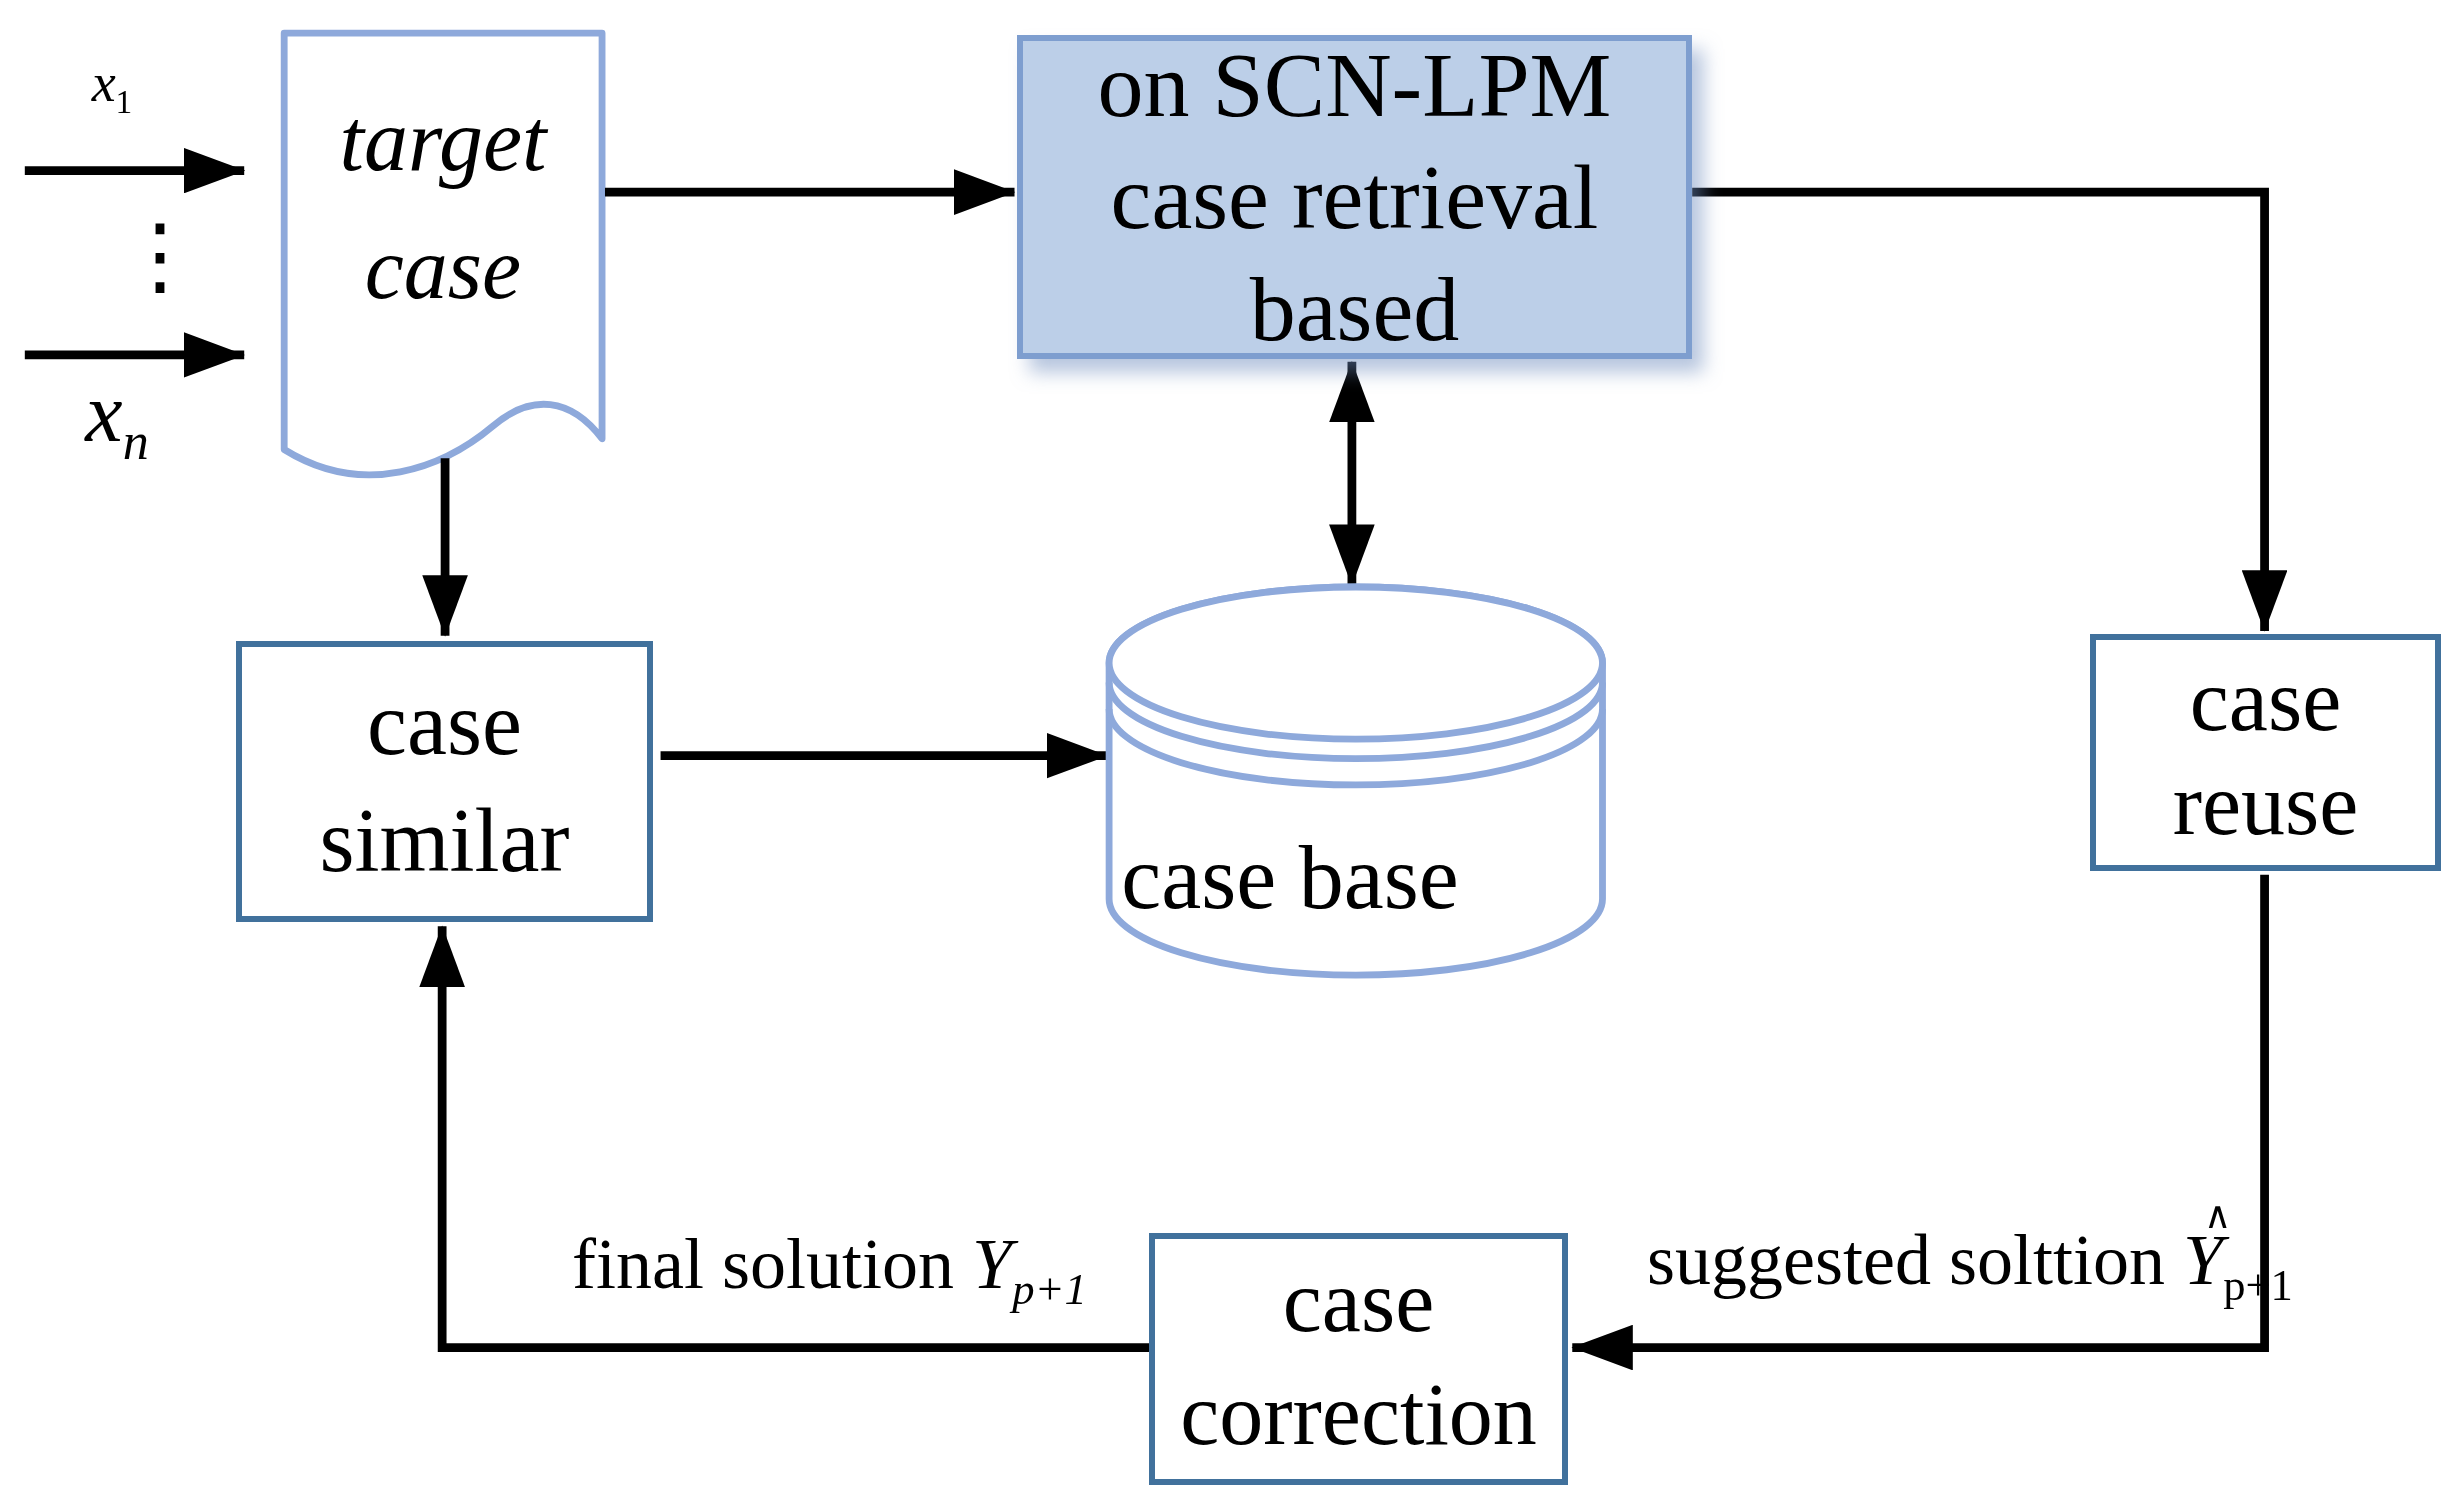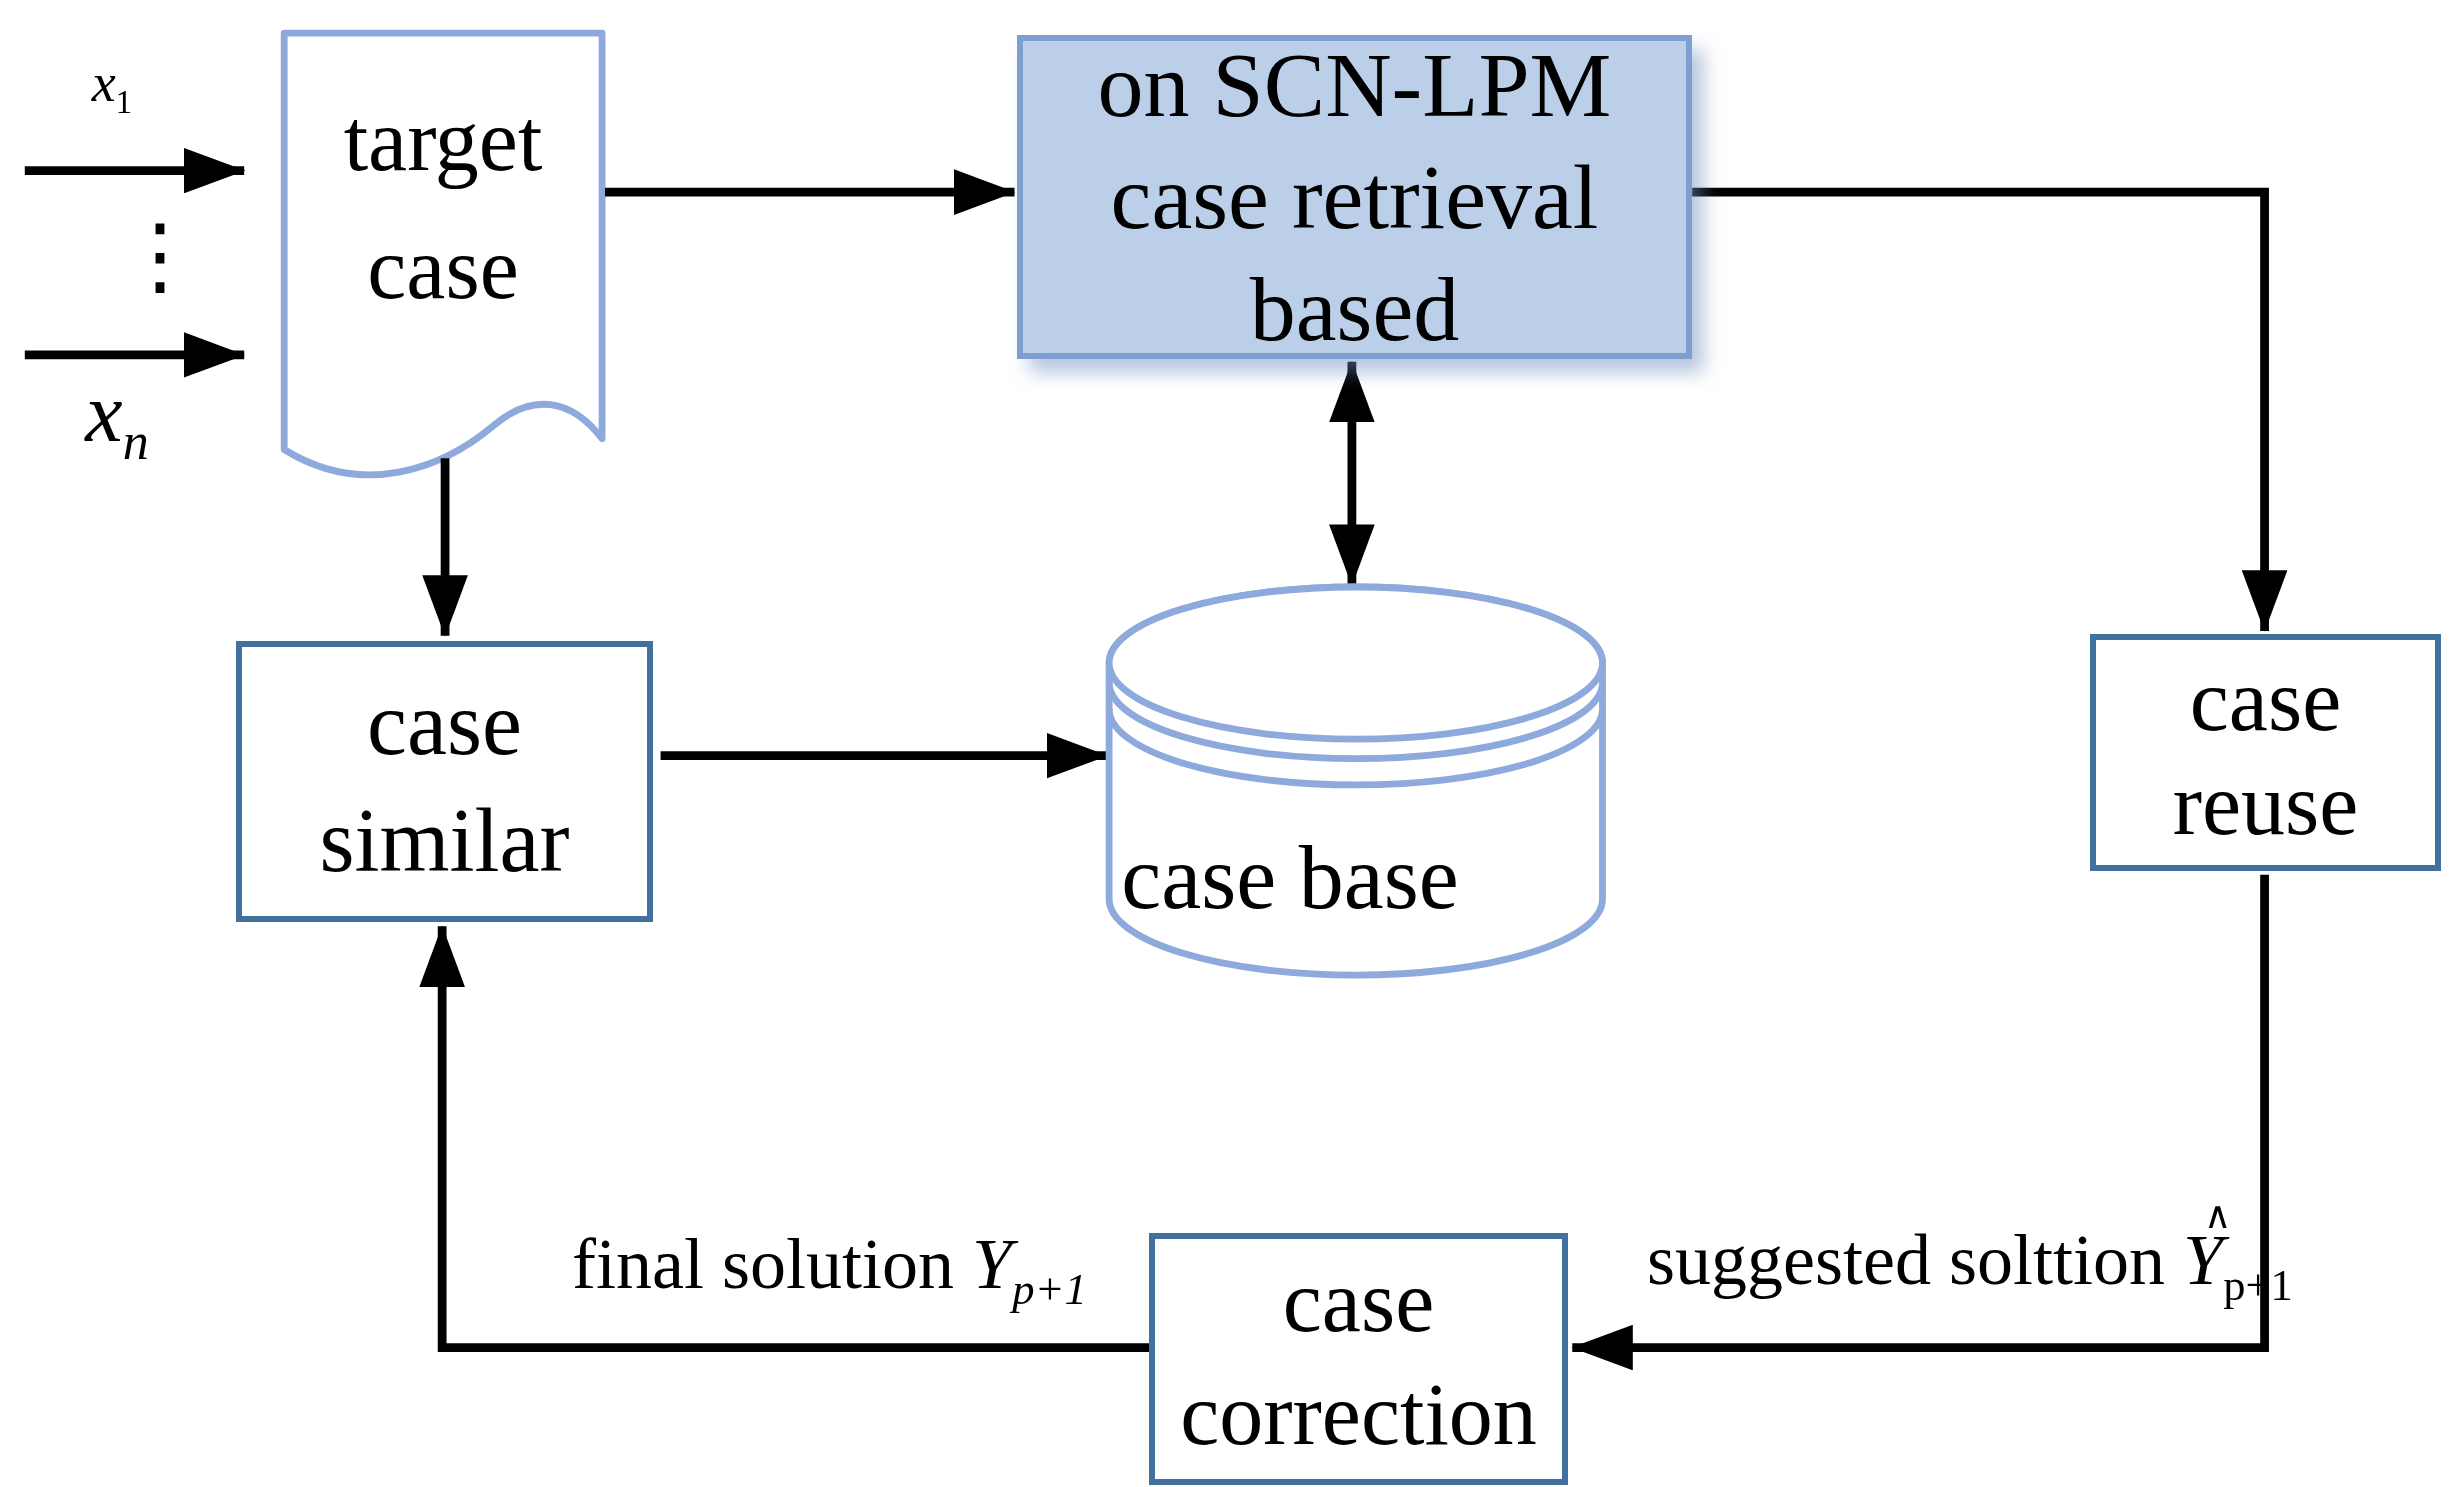--- a/index.html
+++ b/index.html
@@ -26,21 +26,21 @@
     position:absolute;color:#000;text-align:center;
     font-size:72px;line-height:1.2;white-space:nowrap;
   }
   .it{font-style:italic;}
   .sub{font-size:0.62em;vertical-align:-0.35em;}
   .yhat{position:relative;display:inline-block;}
   .hat{position:absolute;left:52%;top:-0.62em;font-size:0.52em;font-style:normal;}
   #doc-label{
     position:absolute;left:284px;top:68px;width:318px;height:273px;
     display:flex;flex-direction:column;justify-content:center;align-items:center;
-    font-size:88px;line-height:1.45;color:#000;text-align:center;
+    font-size:88px;line-height:1.45;color:#000;text-align:center;font-style:italic;
   }
   #x1-label{left:34px;top:51px;width:156px;font-size:54px;}
   #dots-label{left:117px;top:213px;width:78px;font-size:86px;line-height:1;}
   #xn-label{left:34px;top:363px;width:166px;font-size:84px;}
   #k-label{left:1707px;top:44px;width:683px;font-size:90px;}
   #base-label{left:1046px;top:824px;width:488px;font-size:90px;}
   #final-label{left:488px;top:1221px;width:683px;}
   #suggested-label{left:1575px;top:1217px;width:790px;}
 </style>
 </head>

